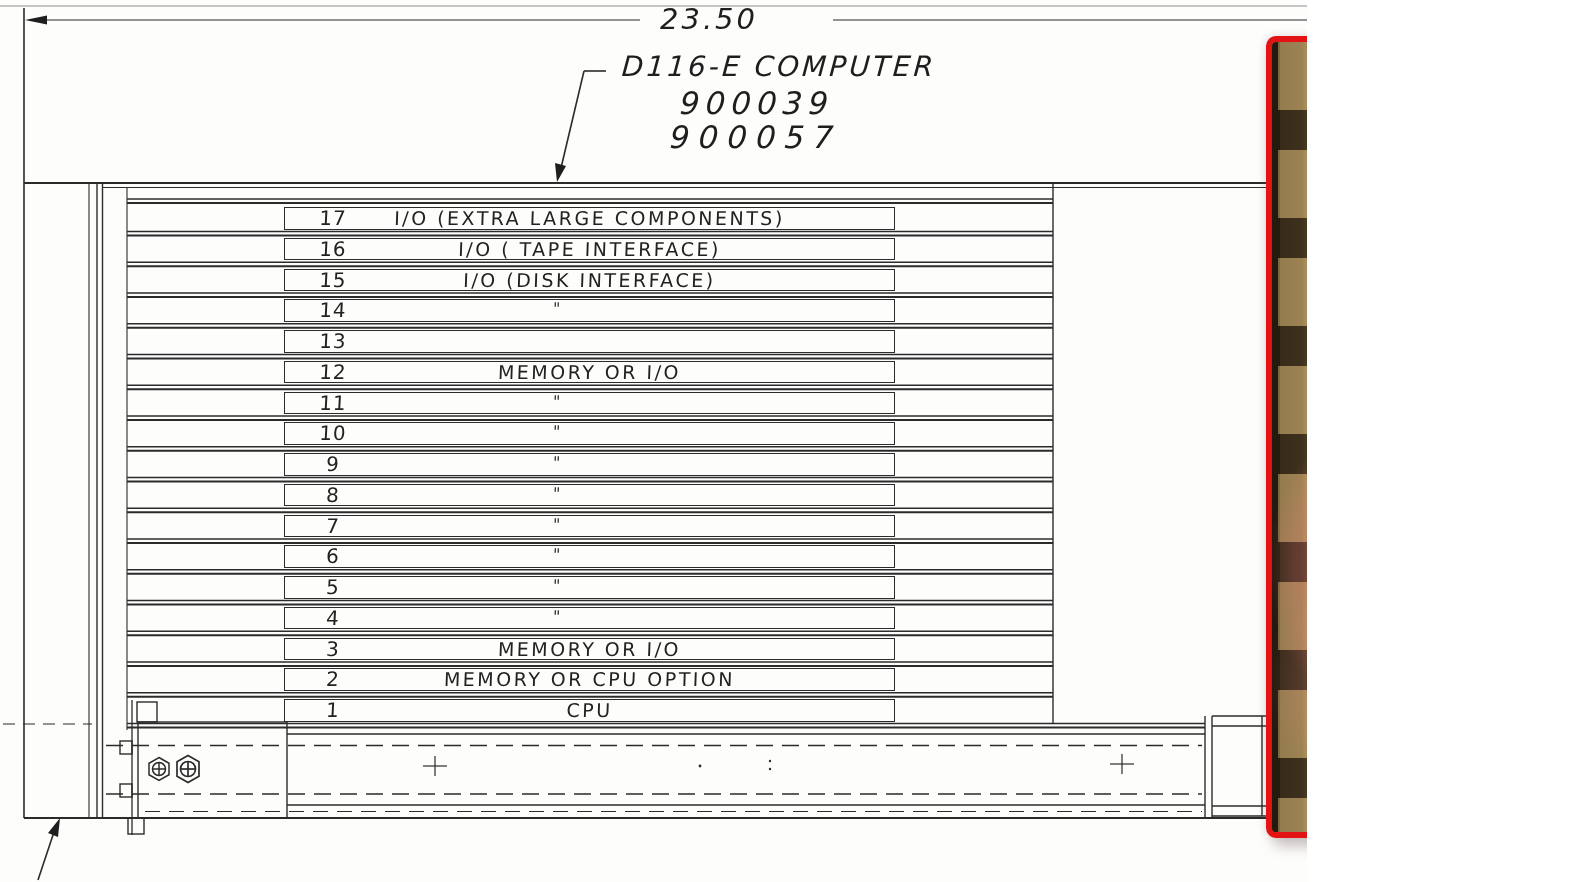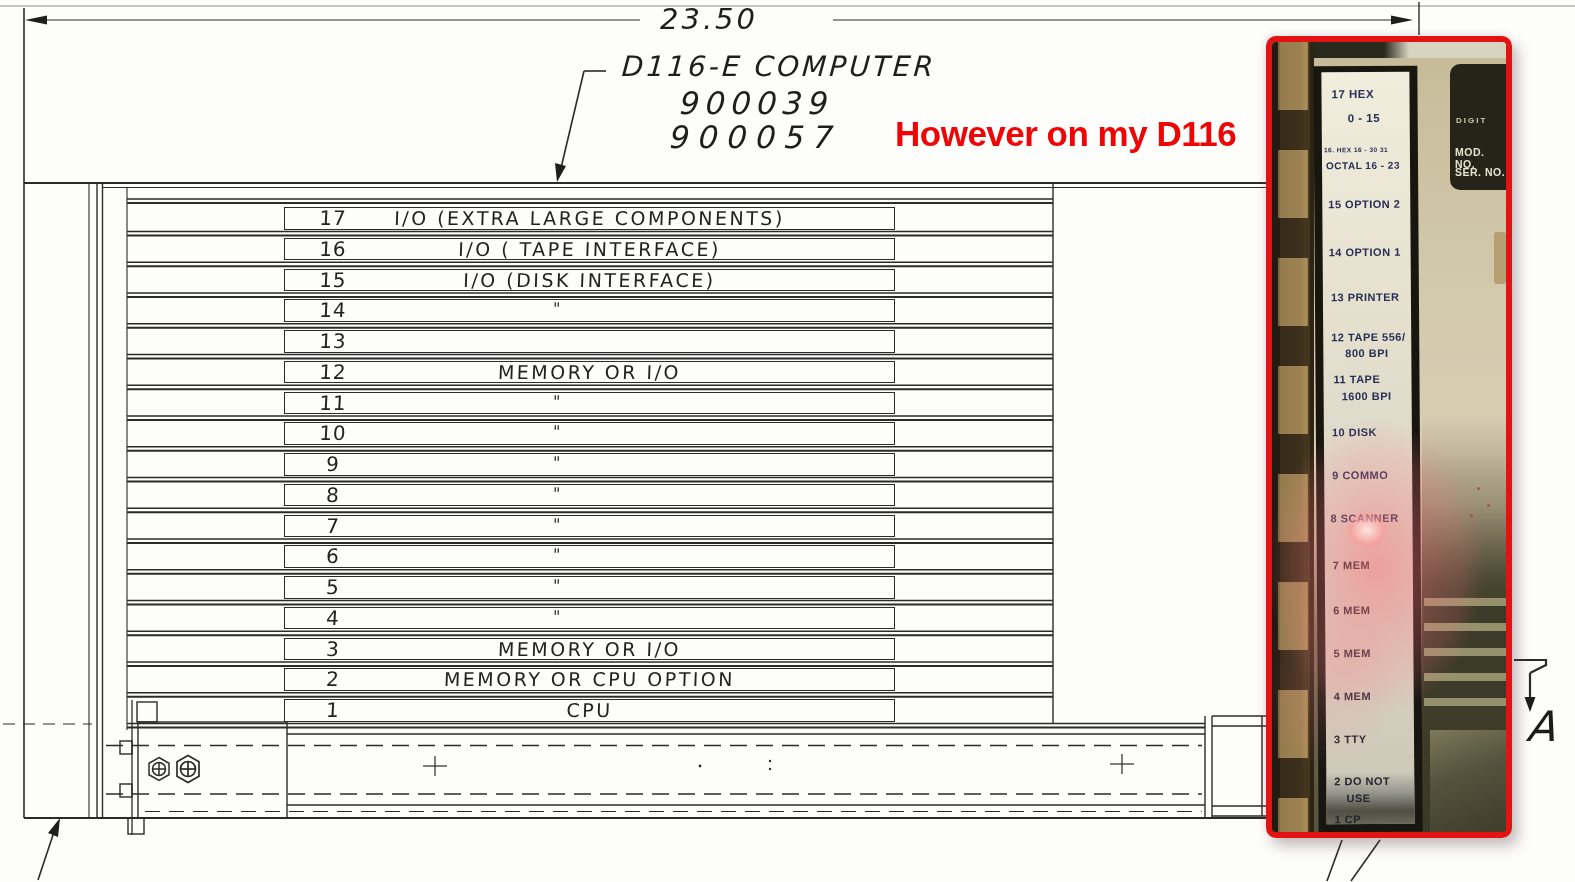--- a/index.html
+++ b/index.html
@@ -1,16 +1,16 @@
 <!DOCTYPE html>
 <html><head>
 <meta charset="utf-8">
 <style>
   html,body{margin:0;padding:0;background:#fff;}
-  .stage{position:relative;width:1575px;height:882px;background:#fdfdfc;overflow:hidden;
+  .stage{position:relative;width:1307px;height:882px;background:#fdfdfc;overflow:hidden;
          font-family:"DejaVu Sans",sans-serif;}
   .hand{font-family:"DejaVu Sans",sans-serif;color:#1e1e1e;}
   .abs{position:absolute;}
   svg.linework{position:absolute;left:0;top:0;z-index:1;}
   
   .dim-label{left:660px;top:2px;width:150px;font-size:29px;font-style:italic;letter-spacing:3px;z-index:2;}
   .title-block{z-index:2;transform:skewX(-4deg);}
   .t1{left:622px;top:50px;font-size:28px;font-style:italic;letter-spacing:3px;}
   .t2{left:680px;top:85px;font-size:31px;letter-spacing:6px;font-style:italic;}
   .t3{left:670px;top:119px;font-size:31px;letter-spacing:9px;font-style:italic;}
@@ -189,21 +189,20 @@
       <polygon points="1530,712 1524.5,697 1535.5,697" fill="#1e1e1e" stroke="none"></polygon>
     </g>
   </svg>
 
   <div class="abs hand dim-label">23.50</div>
 
   <div class="abs hand title-block t1">D116-E COMPUTER</div>
   <div class="abs hand title-block t2">900039</div>
   <div class="abs hand title-block t3">900057</div>
 
-  <div class="abs red-note">However on my D116</div>
 
   <div id="slots">
       <div class="slot-box" style="top: 207px;">
         <span class="slot-num">17</span>
         <span class="slot-desc">I/O (EXTRA LARGE COMPONENTS)</span>
       </div>
       <div class="slot-box" style="top: 237.75px;">
         <span class="slot-num">16</span>
         <span class="slot-desc">I/O ( TAPE INTERFACE)</span>
       </div>

